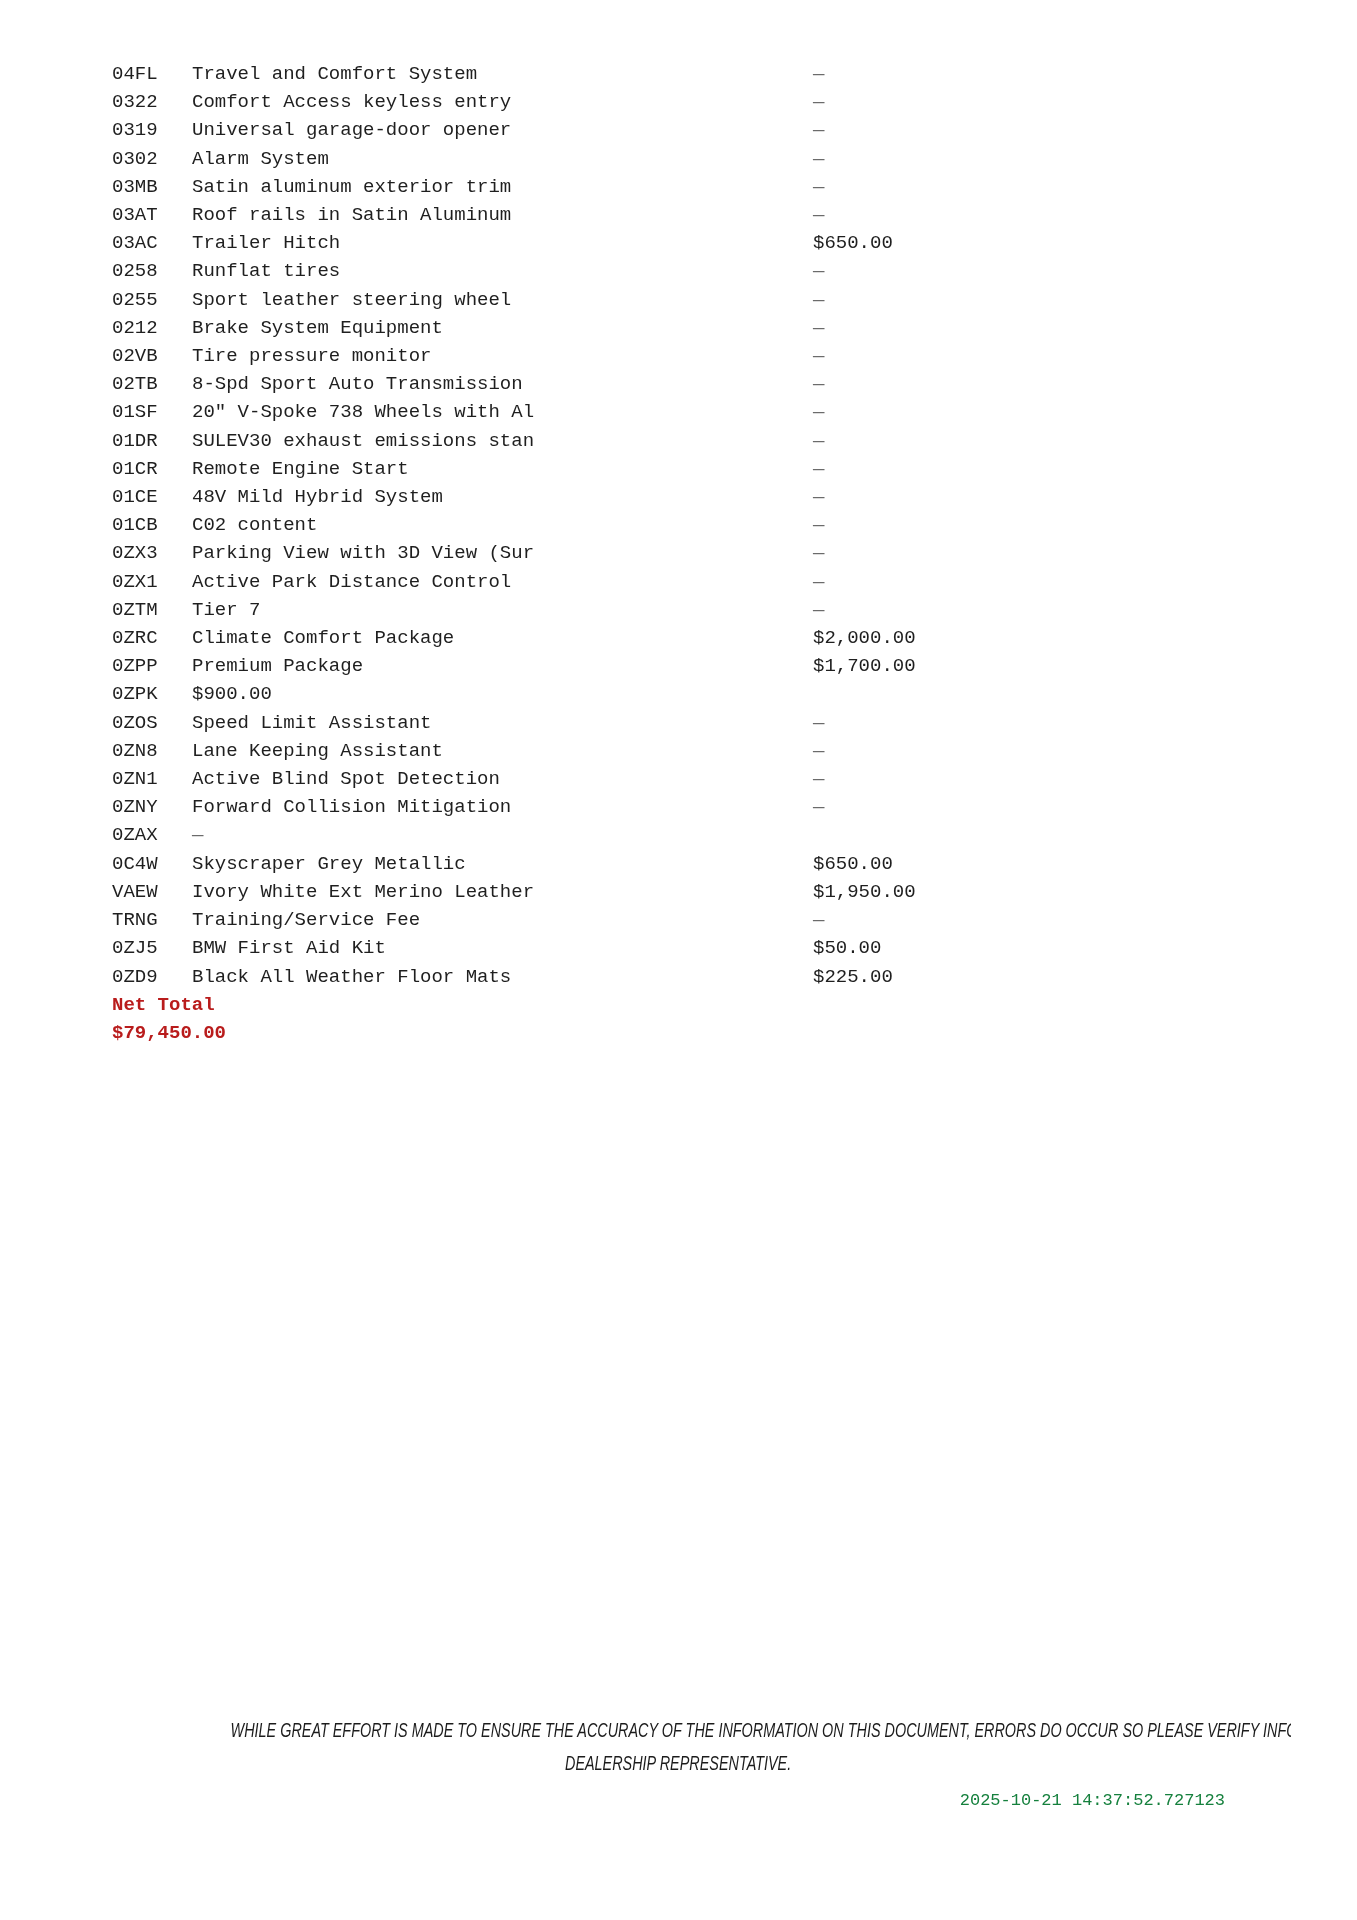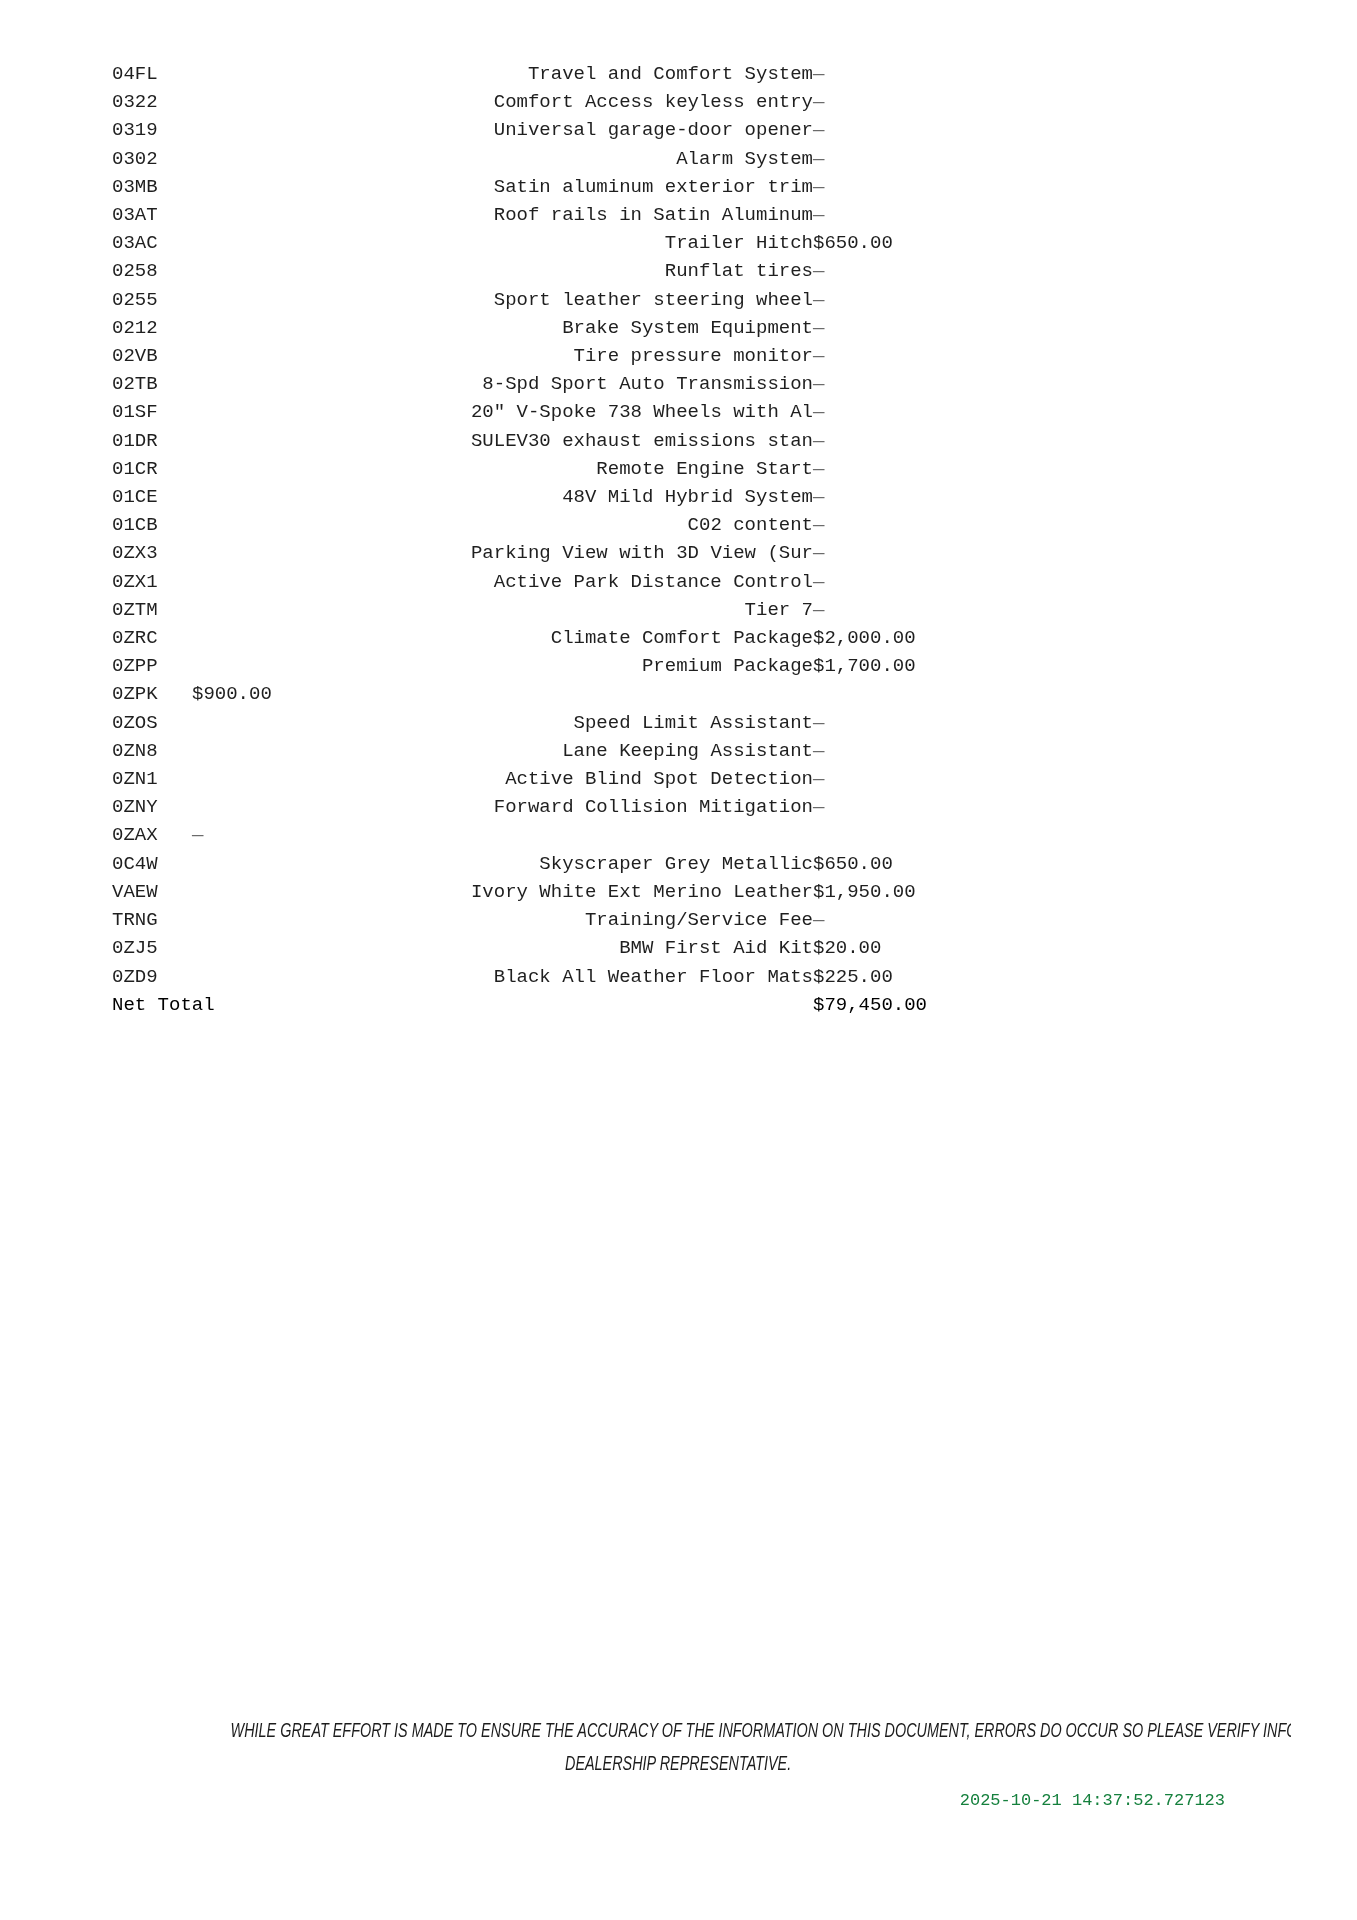--- a/index.html
+++ b/index.html
@@ -22,24 +22,24 @@
     top: 60px;
     width: 1180px;
     font-size: 19px;
     line-height: 28.2px;
   }
   .row {
     display: flex;
     white-space: pre;
   }
   .row .code  { width: 80px;  flex: 0 0 auto; }
-  .row .desc  { width: 621px; flex: 0 0 auto; text-align: right; }
+  .row .desc  { width: 621px; flex: 0 0 auto; }
   .row .price { flex: 0 0 auto; }
   .price.dash { color: #6b6b6b; }
-  .row.total  { font-weight: normal; color: #000000; }
+  .row.total  { font-weight: bold; color: #b91c1c; flex-direction: column; }
   .row.total .label { width: 701px; flex: 0 0 auto; }
   .disclaimer {
     position: absolute;
     left: 0;
     top: 1714px;
     width: 1357px;
     text-align: center;
     font-family: "Liberation Sans", sans-serif;
     font-style: italic;
     font-size: 20px;
@@ -250,21 +250,21 @@
   <div class="row">
     <span class="code">TRNG</span>
     <span class="desc">Training/Service Fee</span>
     <span class="price dash">—</span>
   </div>
 
 
   <div class="row">
     <span class="code">0ZJ5</span>
     <span class="desc">BMW First Aid Kit</span>
-    <span class="price">$20.00</span>
+    <span class="price">$50.00</span>
   </div>
 
   <div class="row">
     <span class="code">0ZD9</span>
     <span class="desc">Black All Weather Floor Mats</span>
     <span class="price">$225.00</span>
   </div>
 <div class="row total">
       <span class="label">Net Total</span>
       <span class="price">$79,450.00</span>

